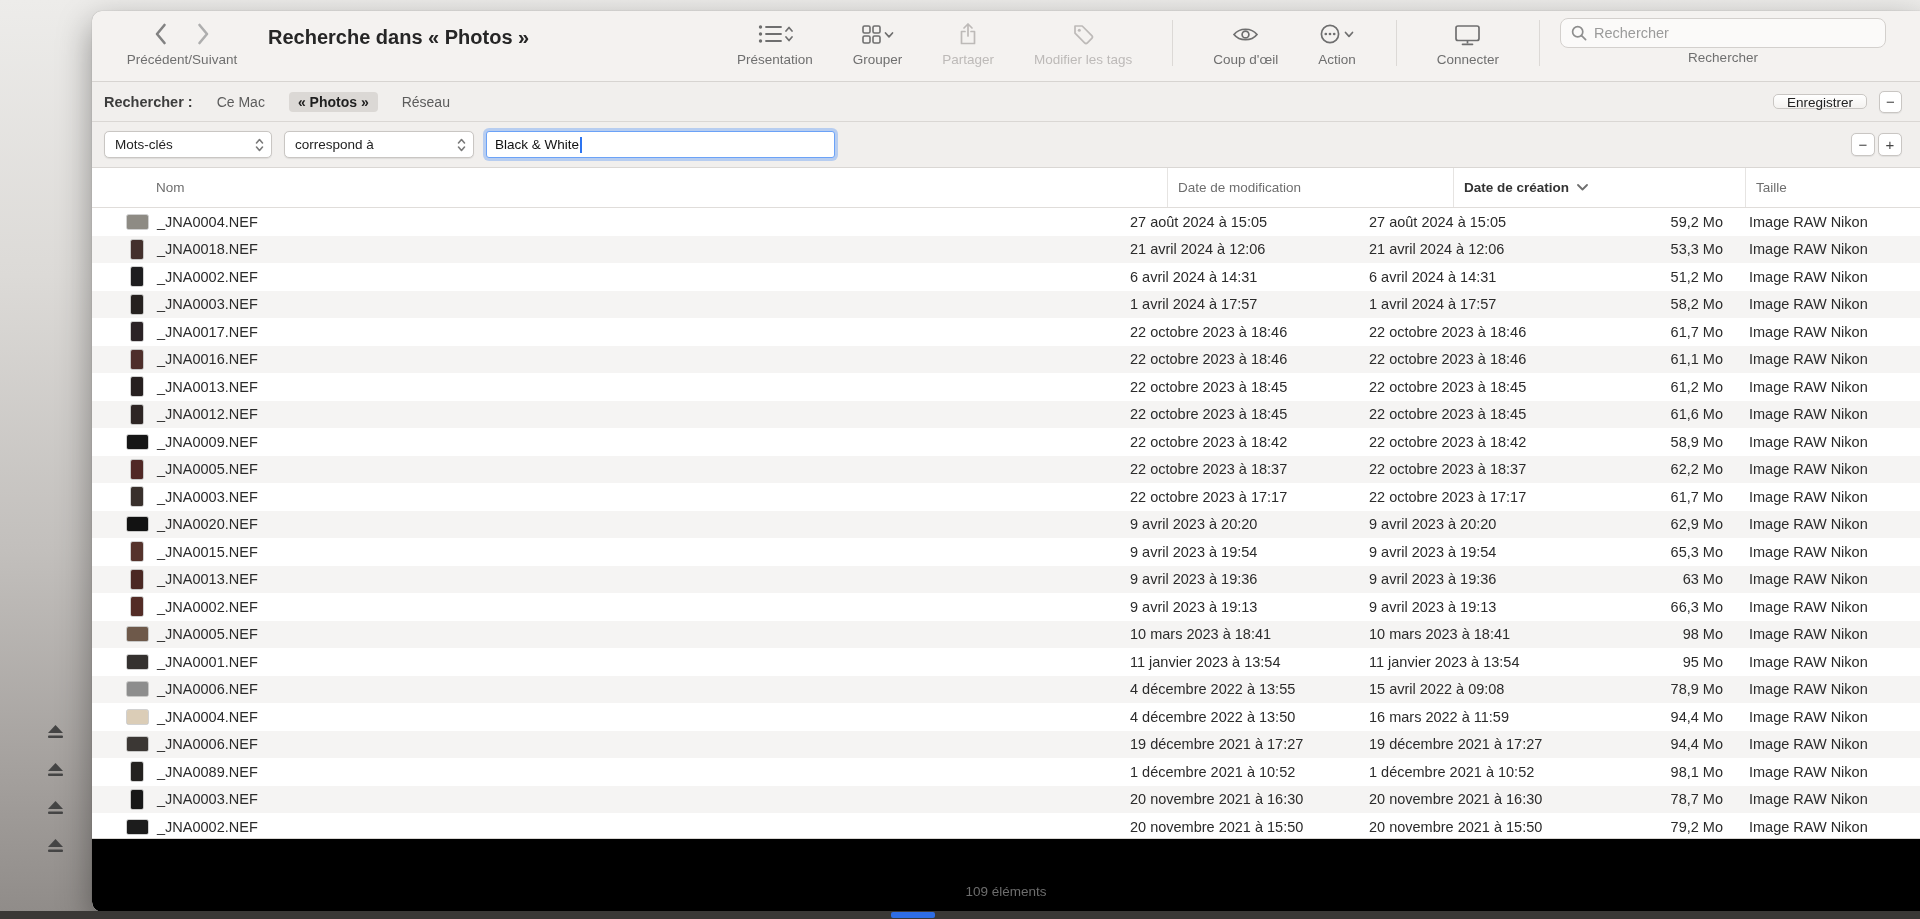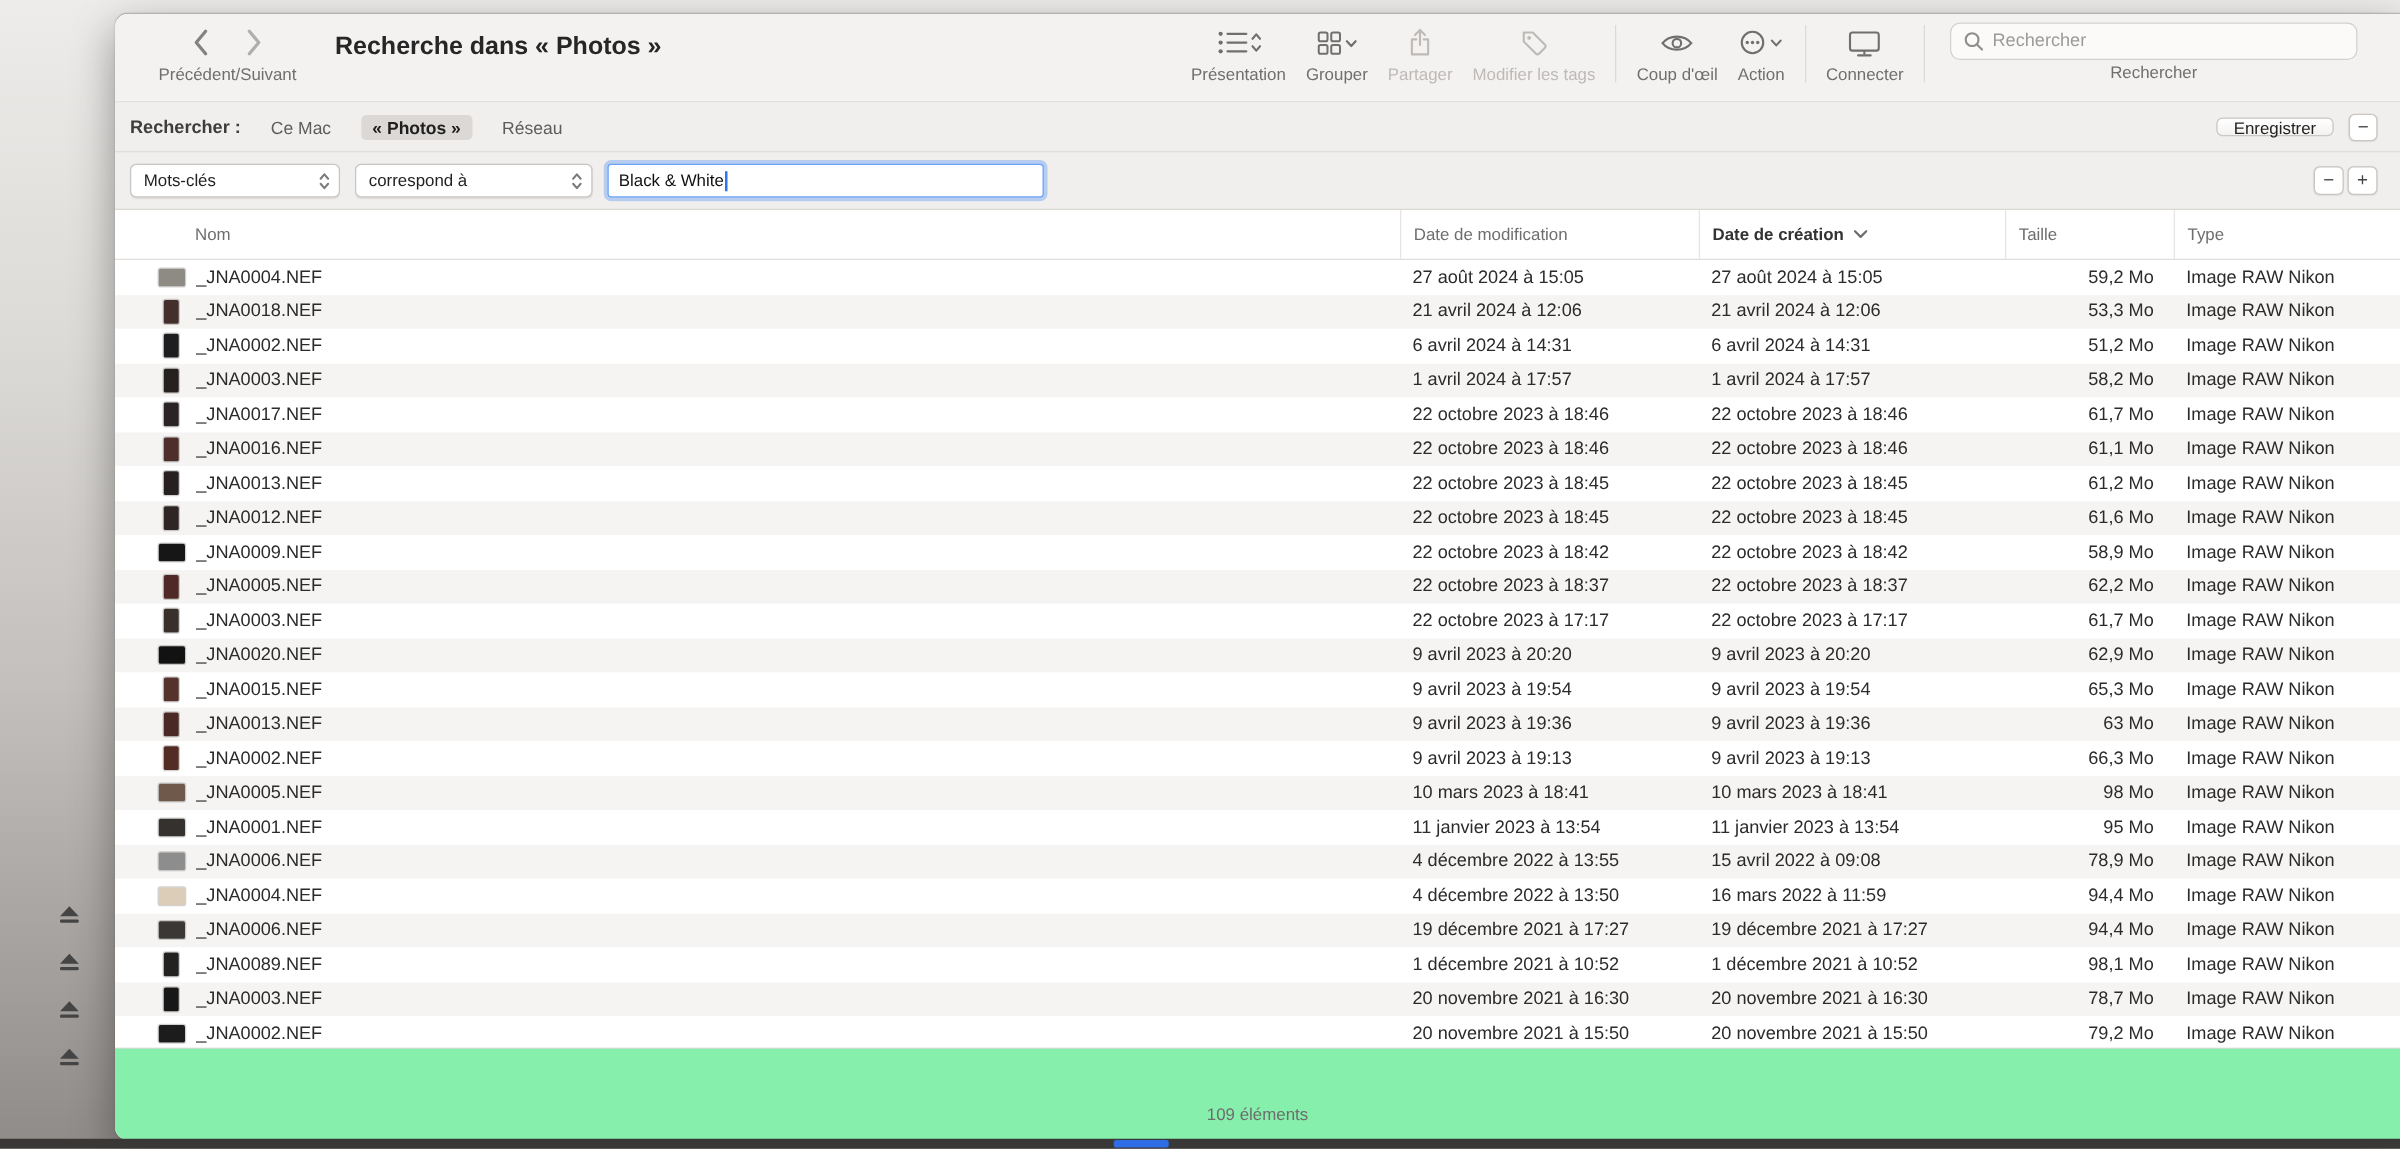--- a/index.html
+++ b/index.html
@@ -29,21 +29,21 @@
   
   .toolbar {
     height:71px; flex:0 0 71px; background:#f4f2f0; border-bottom:1px solid #d7d4d1;
     display:flex; align-items:flex-start; padding:7px 34px 0 14px; border-radius:10px 0 0 0;
   }
   .nav-group { display:flex; flex-direction:column; align-items:center; width:152px; }
   .nav-pair { display:flex; gap:22px; height:32px; align-items:center; }
   .nav-btn { background:none; border:none; padding:0 4px; cursor:default; display:flex; align-items:center; }
   .tb-label { font-size:13.5px; color:#6f6f6f; margin-top:2px; white-space:nowrap; }
   .tb-title { font-size:20px; font-weight:700; color:#262626; margin:8px 0 0 10px; white-space:nowrap; }
-  .tb-items { display:flex; align-items:flex-start; gap:16px; }
+  .tb-items { display:flex; align-items:flex-start; gap:40px; }
   .tb-item { display:flex; flex-direction:column; align-items:center; color:#6f6f6f; cursor:default; }
   .tb-item.disabled { color:#bdbab8; }
   .tb-item.disabled .tb-label { color:#bdbab8; }
   .tb-icon { height:32px; display:flex; align-items:center; justify-content:center; }
   .tb-div { width:1px; height:46px; background:#dcd9d6; margin-top:2px; }
   .tb-search-group { display:flex; flex-direction:column; align-items:center; margin-left:20px; }
   .search-field {
     width:326px; height:30px; background:#fbfaf9; border:1px solid #d3d0cd; border-radius:8px;
     display:flex; align-items:center; padding:0 10px; cursor:text;
   }
@@ -88,21 +88,21 @@
     box-shadow:0 0 0 3px rgba(97,155,246,.4);
     display:flex; align-items:center; padding:0 8px; font-size:13.5px; color:#111; cursor:text;
   }
   .caret { width:2px; height:16px; background:#2d74f0; margin-left:1px; }
   .criteria-row .sq-btn + .sq-btn { margin-left:3px; }
 
   
   .cols { display:grid; grid-template-columns:1028px 239px 245px 135px auto; }
   .list-header {
     height:40px; flex:0 0 40px; background:#ffffff; border-bottom:1px solid #e0ddda;
-    font-size:13.5px; color:#6e6e6e;
+    font-size:13.5px; color:#6e6e6e;gap:47px;
   }
   .list-header .hcell { display:flex; align-items:center; padding-left:10px; }
   .list-header .h-name { padding-left:64px; }
   .list-header .hcell + .hcell { border-left:1px solid #e6e4e2; }
   .list-header .sort { color:#333; font-weight:700; }
   .sort-chevron { margin-left:8px; display:inline-flex; }
 
   
   .file-list { flex:1 1 auto; overflow:hidden; background:#fff; }
   .file-row { height:27.5px; background:#fff; cursor:default; }
@@ -112,21 +112,21 @@
   .thumb-box { width:22px; height:22px; display:flex; align-items:center; justify-content:center; flex:0 0 22px; }
   .thumb { display:block; border-radius:1.5px; outline:1px solid rgba(0,0,0,.18); }
   .thumb.landscape { width:21px; height:14px; }
   .thumb.portrait { width:12px; height:19px; }
   .fname { margin-left:9px; }
   .c-mod,.c-cre,.c-type { padding-left:10px; }
   .c-size { justify-content:flex-end; padding-right:16px; }
 
   
   .status-bar {
-    flex:0 0 74px; background:#86efac; border-top:1px solid #d9d6d3;
+    flex:0 0 74px; background:#000000; border-top:1px solid #d9d6d3;
     display:flex; justify-content:center; align-items:flex-end; padding-bottom:13px;
     border-radius:0 0 0 10px;
   }
   .status-text { font-size:13.5px; color:#6d6d6d; }
 </style>
 </head>
 <body>
 
 <div class="eject-stack">
   <button class="eject-btn">

